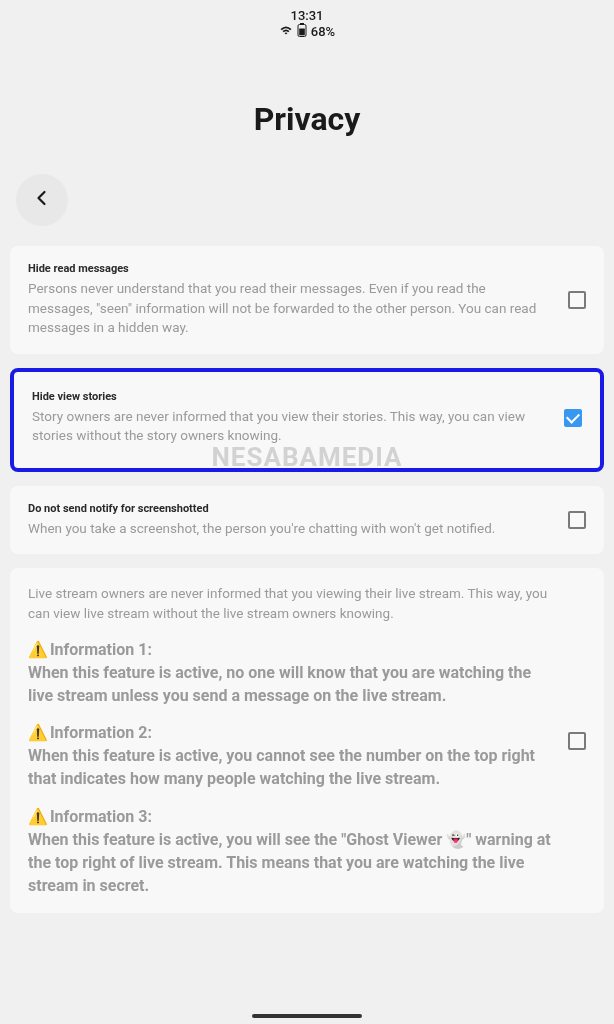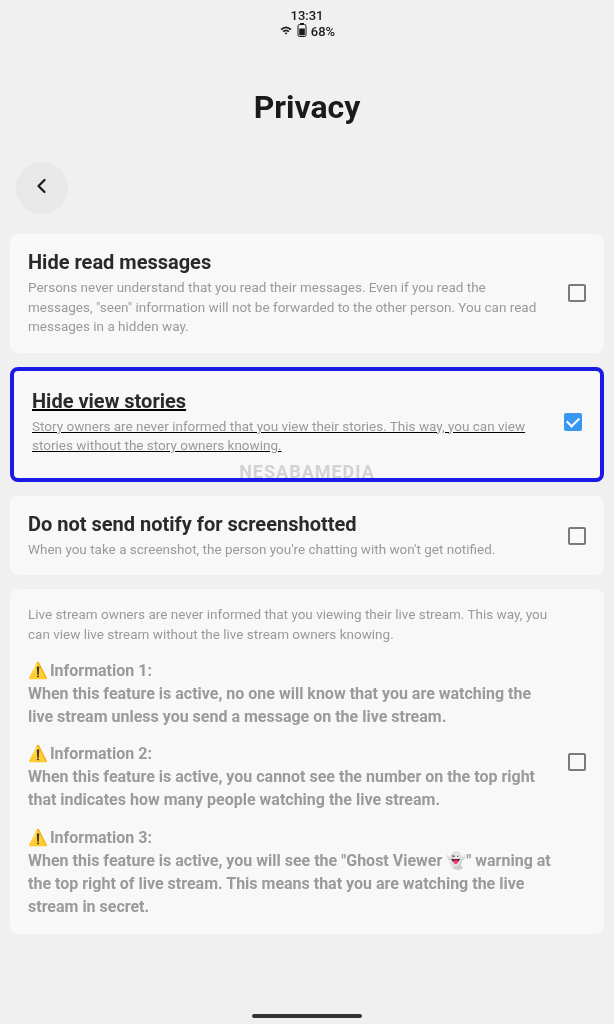--- a/index.html
+++ b/index.html
@@ -30,21 +30,21 @@
       display: inline-block;
     }
     .battery-icon {
       display: inline-block;
     }
     .page-title {
       text-align: center;
       font-size: 32px;
       font-weight: 700;
       color: #1a1a1a;
-      margin-top: 44px;
+      margin-top: 56px;
       margin-bottom: 36px;
     }
     .back-button {
       width: 52px;
       height: 52px;
       border-radius: 26px;
       background: #e8e8e8;
       display: flex;
       align-items: center;
       justify-content: center;
@@ -61,27 +61,26 @@
       padding: 16px 18px;
       margin-bottom: 14px;
       display: flex;
       align-items: center;
       gap: 16px;
       position: relative;
     }
     .setting-card.highlighted {
       border: 4px solid #1a1ae6;
       padding: 18px 18px 22px;
-      text-decoration: underline;
     }
     .setting-content {
       flex: 1;
     }
     .setting-title {
-      font-size: 20px;
+      font-size: 11px;
       font-weight: 700;
       color: #2a2a2a;
       margin-bottom: 4px;
     }
     .setting-desc {
       font-size: 13.5px;
       color: #9a9a9a;
       line-height: 1.45;
     }
     .info-block {
@@ -118,21 +117,21 @@
       height: 6px;
       border-left: 2.5px solid white;
       border-bottom: 2.5px solid white;
       transform: rotate(-45deg) translate(1px, -1px);
     }
     .watermark {
       position: absolute;
       left: 50%;
       transform: translateX(-50%);
       bottom: -4px;
-      font-size: 18px;
+      font-size: 26px;
       font-weight: 700;
       color: rgba(140,140,140,0.35);
       letter-spacing: 1px;
       pointer-events: none;
       white-space: nowrap;
     }
     .home-indicator {
       position: absolute;
       bottom: 6px;
       left: 50%;

